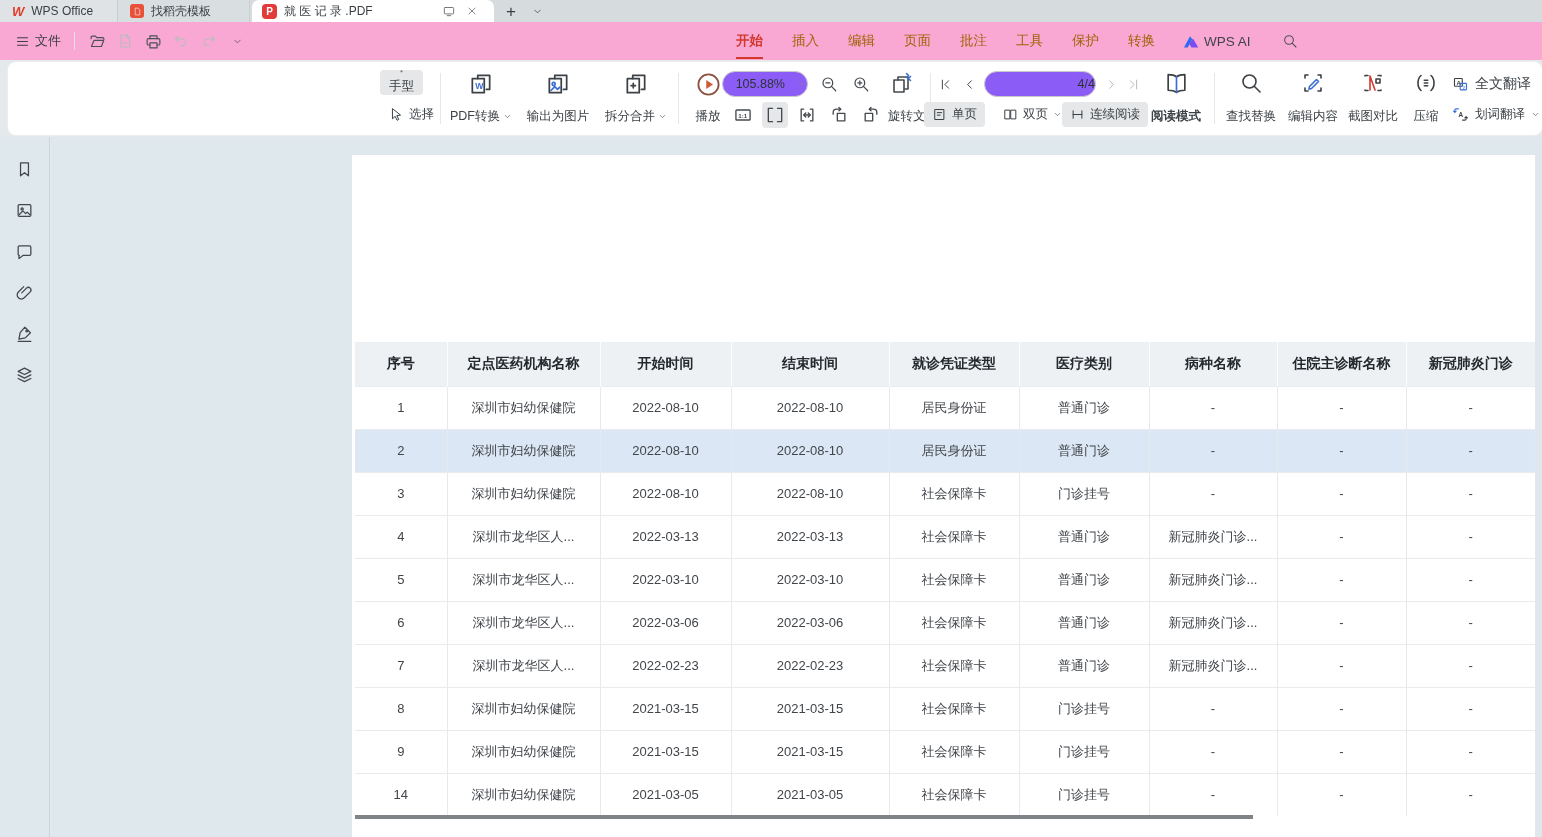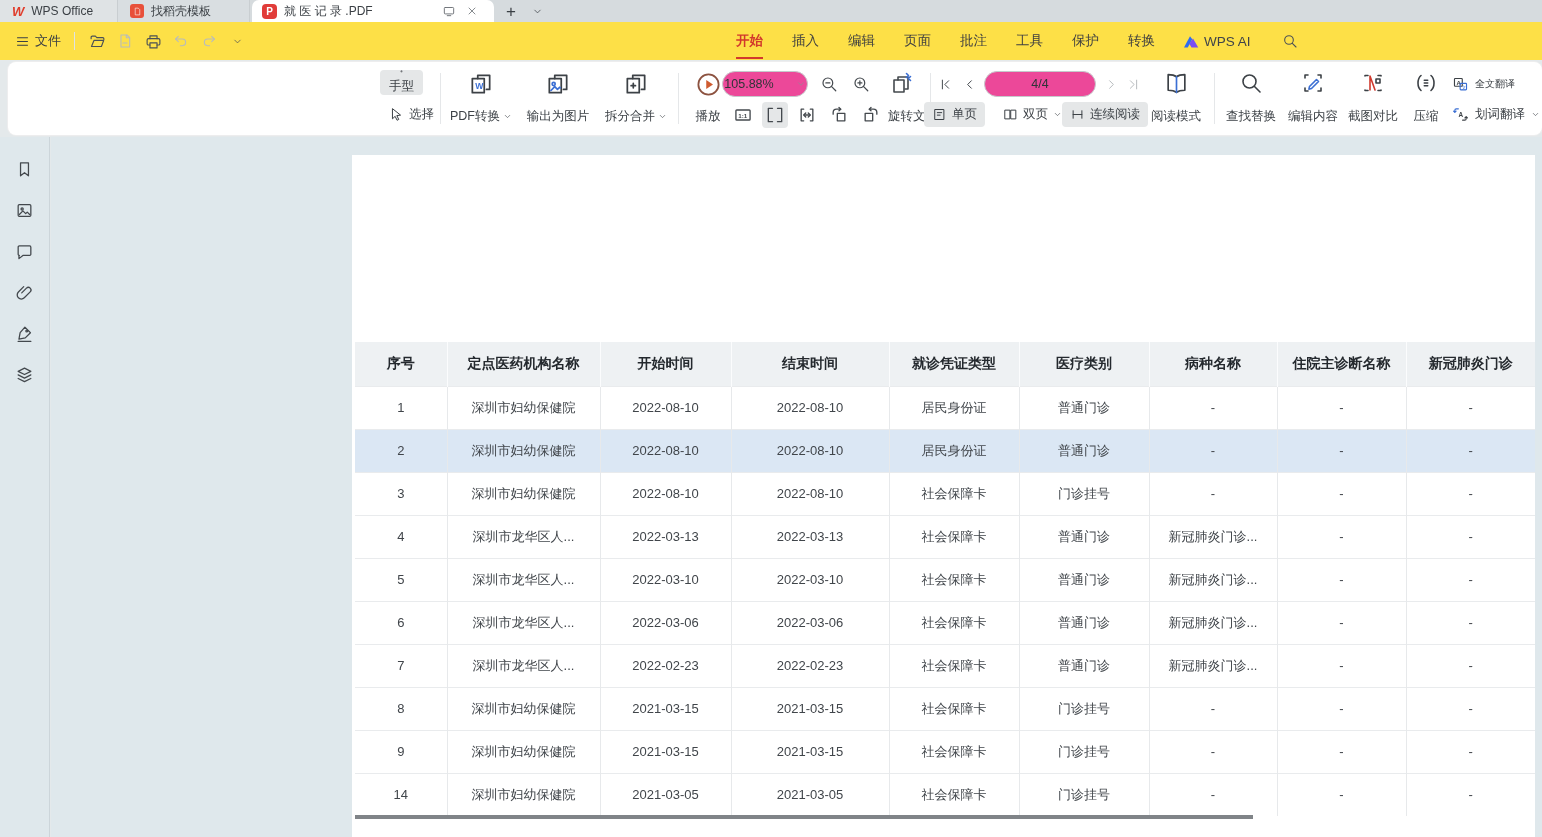--- a/index.html
+++ b/index.html
@@ -19,40 +19,40 @@
   .tab.docer-tab{background:#d9dee1;border-right:1px solid #c9ced1;width:132px;}
   .tab.doc-tab{background:#ffffff;border-radius:7px 7px 0 0;width:242px;margin-left:2px;padding:0 10px;}
   .tab .grow{flex:1;}
   .wps-logo{color:#e03e2d;font-weight:bold;font-size:13px;font-style:italic;}
   .docer-badge{width:14px;height:14px;border-radius:3px;background:#e8503a;color:#fff;display:flex;align-items:center;justify-content:center;}
   .pdf-badge{width:15px;height:15px;border-radius:4px;background:#e13c39;color:#fff;font-size:10px;font-weight:bold;display:flex;align-items:center;justify-content:center;}
   .tab-tools{display:flex;align-items:center;gap:10px;margin-left:8px;padding:0 6px;color:#6a6f74;}
   .newtab{font-size:17px;color:#3a3f44;line-height:1;}
 
   
-  .quickbar{position:absolute;left:0;top:22px;right:0;height:38px;background:#fde047;display:flex;align-items:center;padding-left:10px;}
+  .quickbar{position:absolute;left:0;top:22px;right:0;height:38px;background:#f9a8d4;display:flex;align-items:center;padding-left:10px;}
   .qitem{display:flex;align-items:center;gap:5px;font-size:13px;color:#3a3f44;padding:4px 5px;border-radius:4px;}
   .qsep{width:1px;height:18px;background:#dfe2e4;margin:0 8px;}
   .qicon{width:24px;height:24px;display:flex;align-items:center;justify-content:center;border-radius:4px;color:#4b5055;margin:0 2px;}
   .qicon.dis{color:var(--disabled);}
   .menubar{position:absolute;left:736px;top:22px;height:38px;display:flex;align-items:center;gap:29px;}
-  .menu-item{font-size:13.5px;color:#404040;position:relative;cursor:default;white-space:nowrap;}
+  .menu-item{font-size:13.5px;color:#a16207;position:relative;cursor:default;white-space:nowrap;}
   .menu-item.active{color:var(--accent-red);font-weight:bold;}
   .menu-item.active::after{content:"";position:absolute;left:0;right:0;bottom:-9px;height:2px;background:var(--accent-red);}
   .ai-item{display:flex;align-items:center;gap:5px;font-size:13.5px;color:#3f444a;}
   .menusearch{color:#4b5055;margin-left:2px;}
 
   
   .ribbon{position:absolute;left:8px;top:62px;right:0;height:73px;background:#fff;border-radius:8px;box-shadow:0 0 0 1px #ededee;}
   .ribbon *{white-space:nowrap;}
   .rb{position:absolute;display:flex;align-items:center;gap:5px;font-size:12.5px;color:var(--ink);border-radius:4px;}
   .rb.sel{background:var(--selected-tool-bg);}
   .vdiv{position:absolute;top:11px;width:1px;height:51px;background:#e5e7e9;}
   .bigbtn{position:absolute;top:6px;height:61px;display:flex;flex-direction:column;align-items:center;justify-content:space-between;padding:3px 2px 4px;font-size:12.5px;color:var(--ink);}
-  .combo{position:absolute;display:flex;align-items:center;justify-content:center;gap:22px;border:1px solid #c6c9cc;border-radius:14px;font-size:12.5px;color:#2f3338;background:#ec4899;}
+  .combo{position:absolute;display:flex;align-items:center;justify-content:flex-end;gap:12px;border:1px solid #c6c9cc;border-radius:14px;font-size:12.5px;color:#2f3338;background:#8b5cf6;}
   .iconbtn{position:absolute;width:26px;height:26px;display:flex;align-items:center;justify-content:center;border-radius:4px;color:#44494e;}
   .iconbtn.sel{background:var(--selected-tool-bg);}
   .iconbtn.dis{color:var(--disabled);}
   .rlabel{position:absolute;font-size:12.5px;color:var(--ink);}
 
   
   .main-sidebar{position:absolute;left:0;top:137px;bottom:0;width:50px;background:var(--canvas);border-right:1px solid #ccd5da;display:flex;flex-direction:column;align-items:center;padding-top:21px;gap:19px;}
   .sbicon{width:22px;height:22px;color:#43484d;display:flex;align-items:center;justify-content:center;}
   .canvas{position:absolute;left:51px;top:137px;right:0;bottom:0;background:var(--canvas);}
   .page{position:absolute;left:352px;top:155px;width:1183px;height:682px;background:#fff;}
@@ -360,21 +360,21 @@
           <path d="M6 9l6 6 6-6"></path>
         </svg>
     </div>
     <div class="rb sel" style="left:1054px;top:40px;height:25px;padding:0 8px;">
       <svg class="ic" width="15" height="15" viewBox="0 0 24 24">
           <path d="M5 6v12M19 6v12M5 12h14"></path>
         </svg>
       <span>连续阅读</span>
     </div>
 
-    <div class="bigbtn" style="left:1136px;width:64px;">
+    <div class="bigbtn" style="left:1136px;width:64px;font-weight:bold;">
       <svg class="ic" width="25" height="25" viewBox="0 0 24 24">
           <path d="M12 5.5C10 4 7.5 3.5 4 3.5v15c3.5 0 6 .5 8 2 2-1.5 4.5-2 8-2v-15c-3.5 0-6 .5-8 2z"></path>
           <path class="blue" d="M12 5.5v15"></path>
         </svg>
       <span>阅读模式</span>
     </div>
 
     <div class="vdiv" style="left:1206px;"></div>
 
     <div class="bigbtn" style="left:1212px;width:62px;">
@@ -408,21 +408,21 @@
       <span>压缩</span>
     </div>
 
     <div class="rb" style="left:1444px;top:11px;height:22px;gap:6px;">
       <svg class="ic" width="17" height="17" viewBox="0 0 24 24">
           <rect x="3.5" y="3.5" width="11" height="11" rx="1"></rect>
           <text x="6.3" y="12.3" font-size="8.5" font-weight="bold">A</text>
           <rect x="11.5" y="10.5" width="9" height="9" rx="1" style="stroke:var(--icon-blue)"></rect>
           <text x="13.4" y="17.8" font-size="6.5" style="fill:var(--icon-blue)">文</text>
         </svg>
-      <span style="font-size:10px;">全文翻译</span>
+      <span style="font-size:14px;">全文翻译</span>
     </div>
     <div class="rb" style="left:1444px;top:41px;height:22px;gap:6px;">
       <svg class="ic" width="17" height="17" viewBox="0 0 24 24">
           <path class="blue" d="M4 9V6a2 2 0 0 1 2-2h3M4 9l-1.8-1.8M4 9l1.8-1.8"></path>
           <path d="M20 15v3a2 2 0 0 1-2 2h-3M20 15l1.8 1.8M20 15l-1.8 1.8"></path>
           <text x="9" y="16" font-size="9" font-weight="bold">A</text>
         </svg>
       <span style="font-size:12.5px;">划词翻译</span>
       <svg class="ic" width="9" height="9" viewBox="0 0 24 24">
           <path d="M6 9l6 6 6-6"></path>

